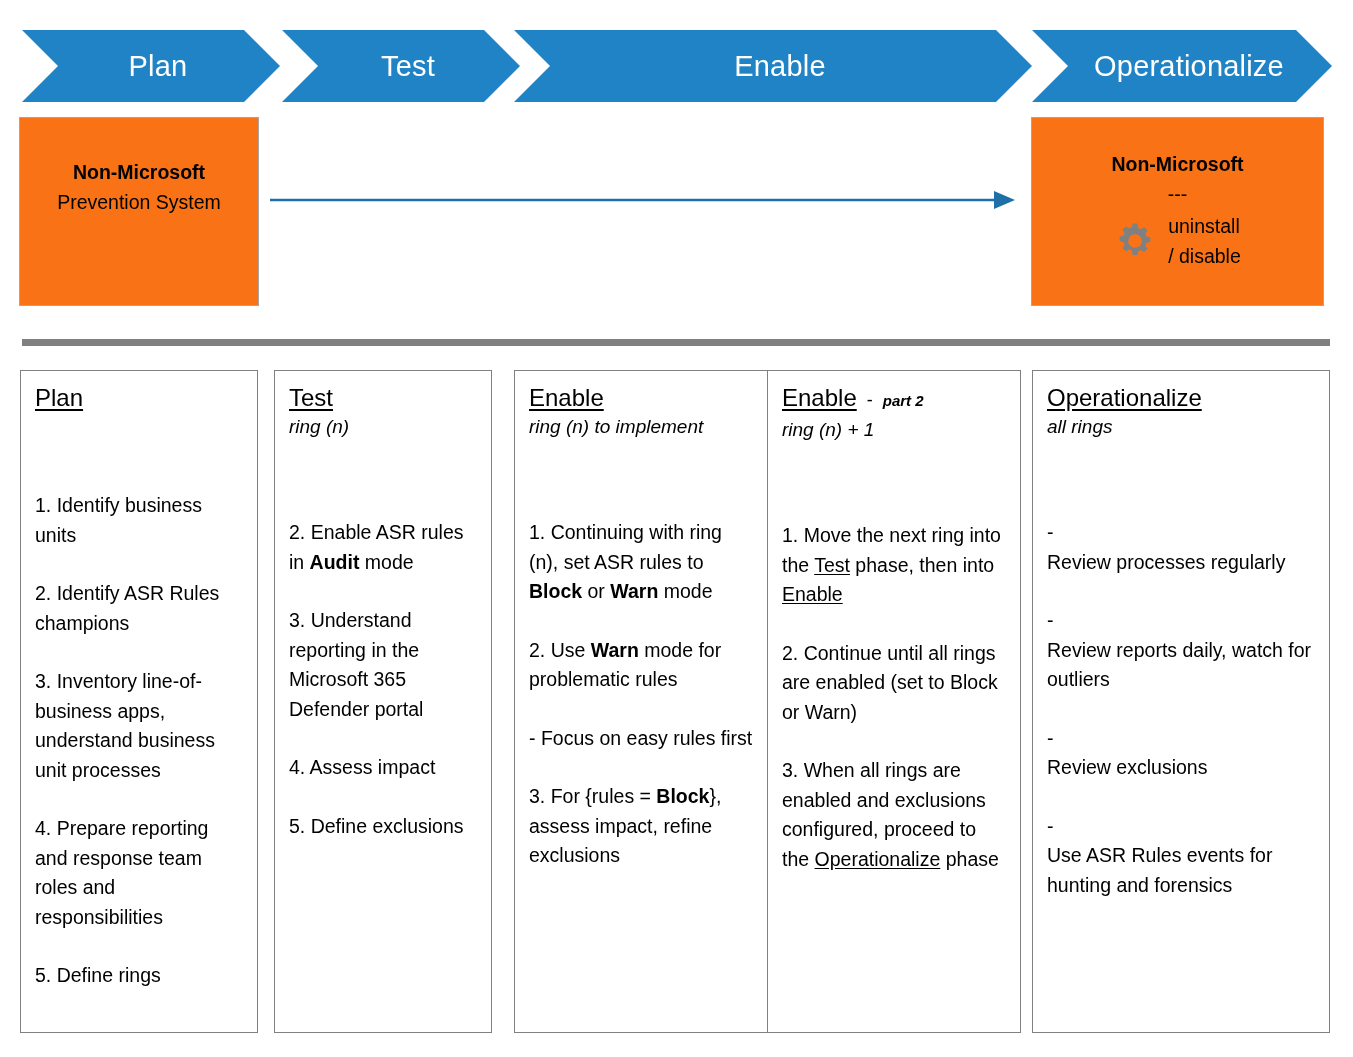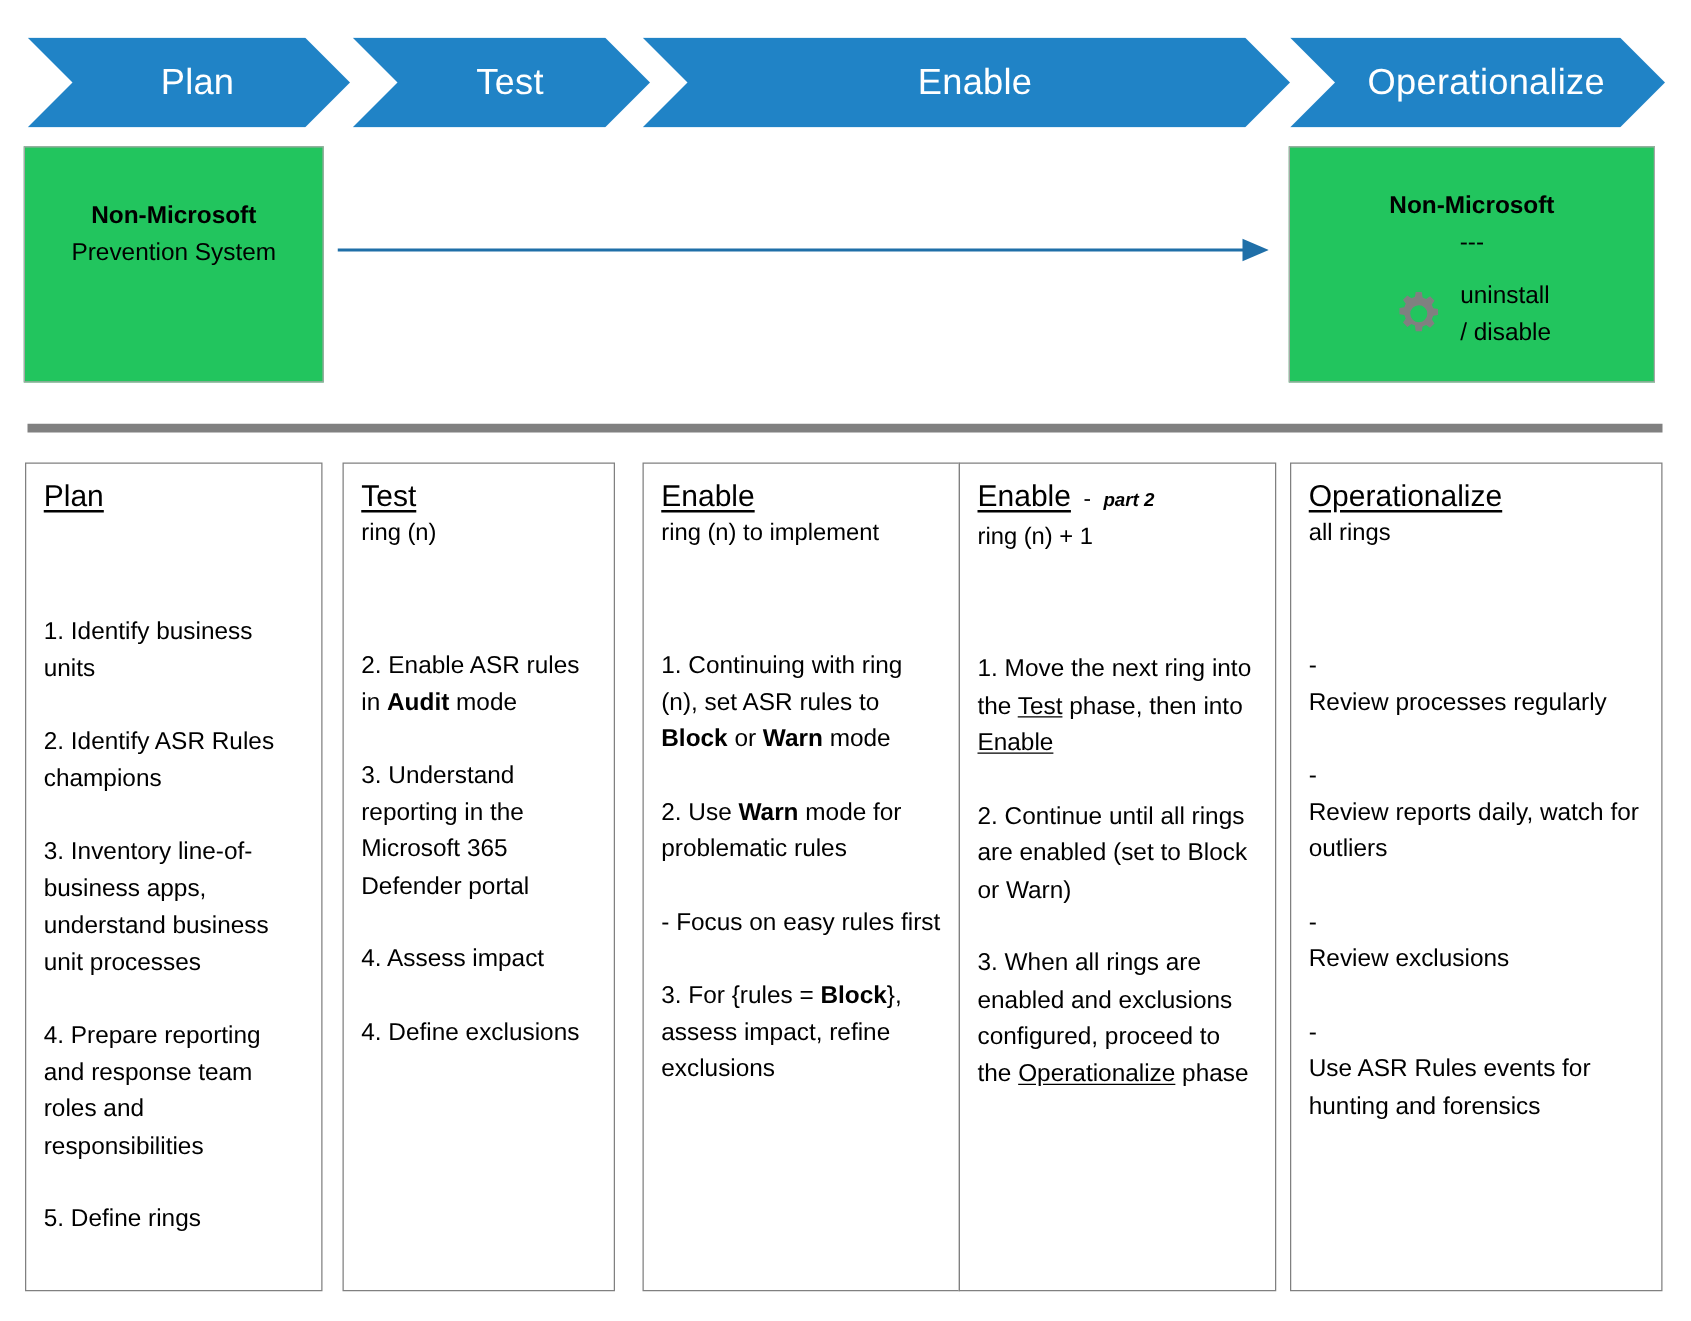--- a/index.html
+++ b/index.html
@@ -57,21 +57,21 @@
   .chev-4 {
     left: 1032px;
     width: 300px;
     clip-path: polygon(0 0, 264px 0, 300px 36px, 264px 72px, 0 72px, 36px 36px);
   }
 
   
   .hips-box {
     position: absolute;
     border: 1px solid #a6a6a6;
-    background: #22c55e;
+    background: #f97316;
     box-sizing: border-box;
   }
   .hips-left {
     left: 19px;
     top: 117px;
     width: 240px;
     height: 189px;
     text-align: center;
     padding-top: 39px;
   }
@@ -91,21 +91,21 @@
   .hips-line {
     font-size: 19.5px;
     font-weight: normal;
     line-height: 30px;
   }
   .gear-row {
     display: flex;
     align-items: center;
     justify-content: center;
     gap: 12px;
-    margin-top: 12px;
+    margin-top: 2px;
   }
   .gear-icon { flex: 0 0 auto; width: 42px; height: 42px; }
   .gear-text { text-align: left; font-size: 19.5px; line-height: 30px; }
 
   
   .arrow-wrap {
     position: absolute;
     left: 270px;
     top: 185px;
     width: 745px;
@@ -153,20 +153,21 @@
   }
   .col-part {
     font-size: 15px;
     font-style: italic;
     font-weight: bold;
     white-space: nowrap;
   }
   .col-dash { font-size: 18px; }
   .col-sub {
     font-size: 19px;
+    font-style: italic;
     line-height: 26px;
     margin-top: 1px;
   }
   .col-body { margin-top: 78px; }
   .item {
     font-size: 19.5px;
     line-height: 29.5px;
     margin-bottom: 29px;
   }
   .item b { font-weight: bold; }
@@ -234,21 +235,21 @@
 
 <div class="col col-test">
   <div class="col-head">
     <div class="col-title">Test</div>
   </div>
   <div class="col-sub">ring (n)</div>
   <div class="col-body">
       <div class="item">2. Enable ASR rules in <b>Audit</b> mode</div>
       <div class="item">3. Understand reporting in the Microsoft 365 Defender portal</div>
       <div class="item">4. Assess impact</div>
-      <div class="item">4. Define exclusions</div>
+      <div class="item">5. Define exclusions</div>
     </div>
 </div>
 
 <div class="col col-enable1">
   <div class="col-head">
     <div class="col-title">Enable</div>
   </div>
   <div class="col-sub">ring (n) to implement</div>
   <div class="col-body">
       <div class="item">1. Continuing with ring (n), set ASR rules to <b>Block</b> or <b>Warn</b> mode</div>

